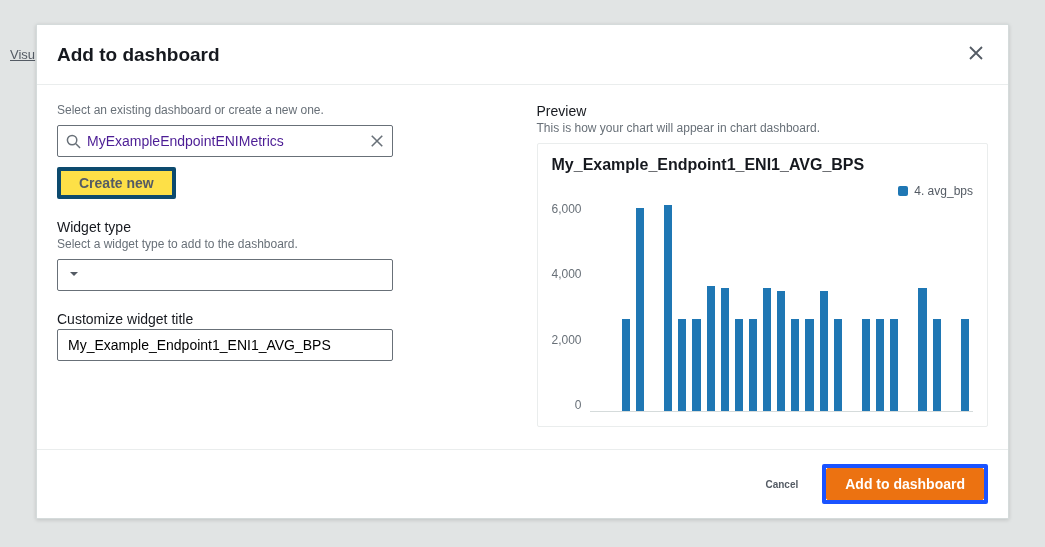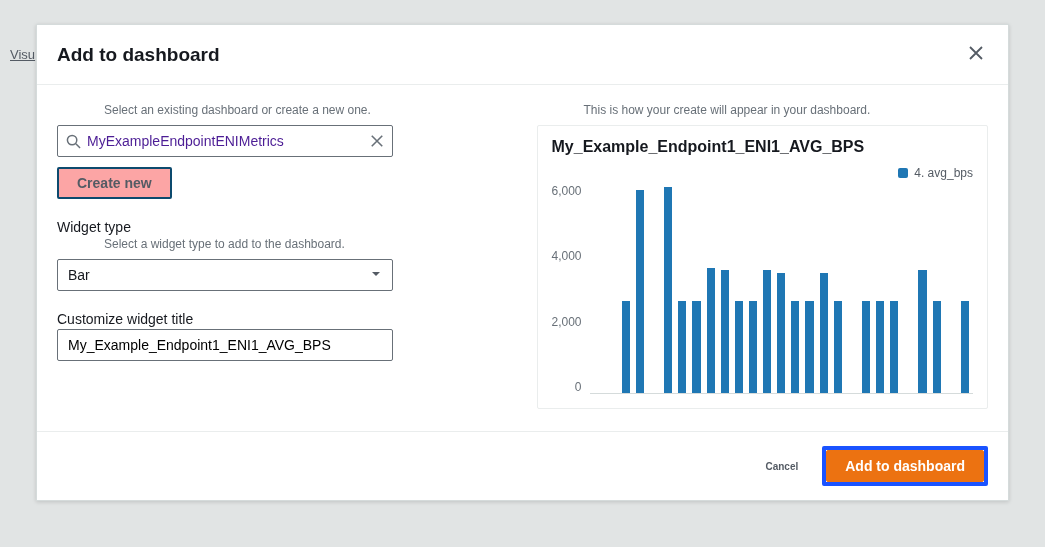--- a/index.html
+++ b/index.html
@@ -68,21 +68,20 @@
     .section-title {
       font-size: 14px;
       font-weight: 400;
       color: #16191f;
       margin-bottom: 2px;
     }
     .section-desc {
       font-size: 12px;
       color: #687078;
       margin-bottom: 8px;
-      margin-left: 47px;
     }
     .input-wrap {
       display: flex;
       align-items: center;
       border: 1px solid #687078;
       border-radius: 2px;
       height: 32px;
       padding: 0 8px;
       background: #fff;
     }
@@ -106,22 +105,22 @@
       cursor: pointer;
       display: flex;
     }
     .input-wrap .clear-icon svg { width: 14px; height: 14px; }
     .btn {
       display: inline-flex;
       align-items: center;
       justify-content: center;
       height: 32px;
       padding: 0 18px;
-      border: 2px solid #0c4a6e;
-      background: #fca5a5;
+      border: 4px solid #0c4a6e;
+      background: #fde047;
       color: #545b64;
       font-weight: 700;
       font-size: 14px;
       border-radius: 2px;
       cursor: pointer;
     }
     .btn-create { margin-top: 10px; }
     .form-group { margin-top: 20px; }
     .select-wrap {
       position: relative;
@@ -281,38 +280,38 @@
                 <path d="M2 2 L14 14 M14 2 L2 14"></path>
               </svg>
           </span>
         </div>
         <button class="btn btn-create">Create new</button>
 
         <div class="form-group">
           <div class="section-title">Widget type</div>
           <div class="section-desc">Select a widget type to add to the dashboard.</div>
           <div class="select-wrap">
-            <span class="select-value">Bar</span>
             <span class="caret">
               <svg viewBox="0 0 12 12" fill="currentColor">
                   <path d="M2 4 L6 8 L10 4 Z"></path>
                 </svg>
             </span>
           </div>
         </div>
 
         <div class="form-group">
           <div class="section-title">Customize widget title</div>
           <input class="title-input" type="text" value="My_Example_Endpoint1_ENI1_AVG_BPS" style="">
         </div>
       </div>
     </div>
 
     <div class="col-right">
-      <div class="section-desc">This is how your create will appear in your dashboard.</div>
+      <div class="section-title">Preview</div>
+      <div class="section-desc">This is how your chart will appear in chart dashboard.</div>
       <div class="preview-box">
         <div class="preview-title">My_Example_Endpoint1_ENI1_AVG_BPS</div>
         <div class="legend">
           <div class="swatch"></div>
           <span>4. avg_bps</span>
         </div>
         <div class="chart-area">
           <div class="y-axis" id="y-axis">
               <span>6,000</span>
               <span>4,000</span>

